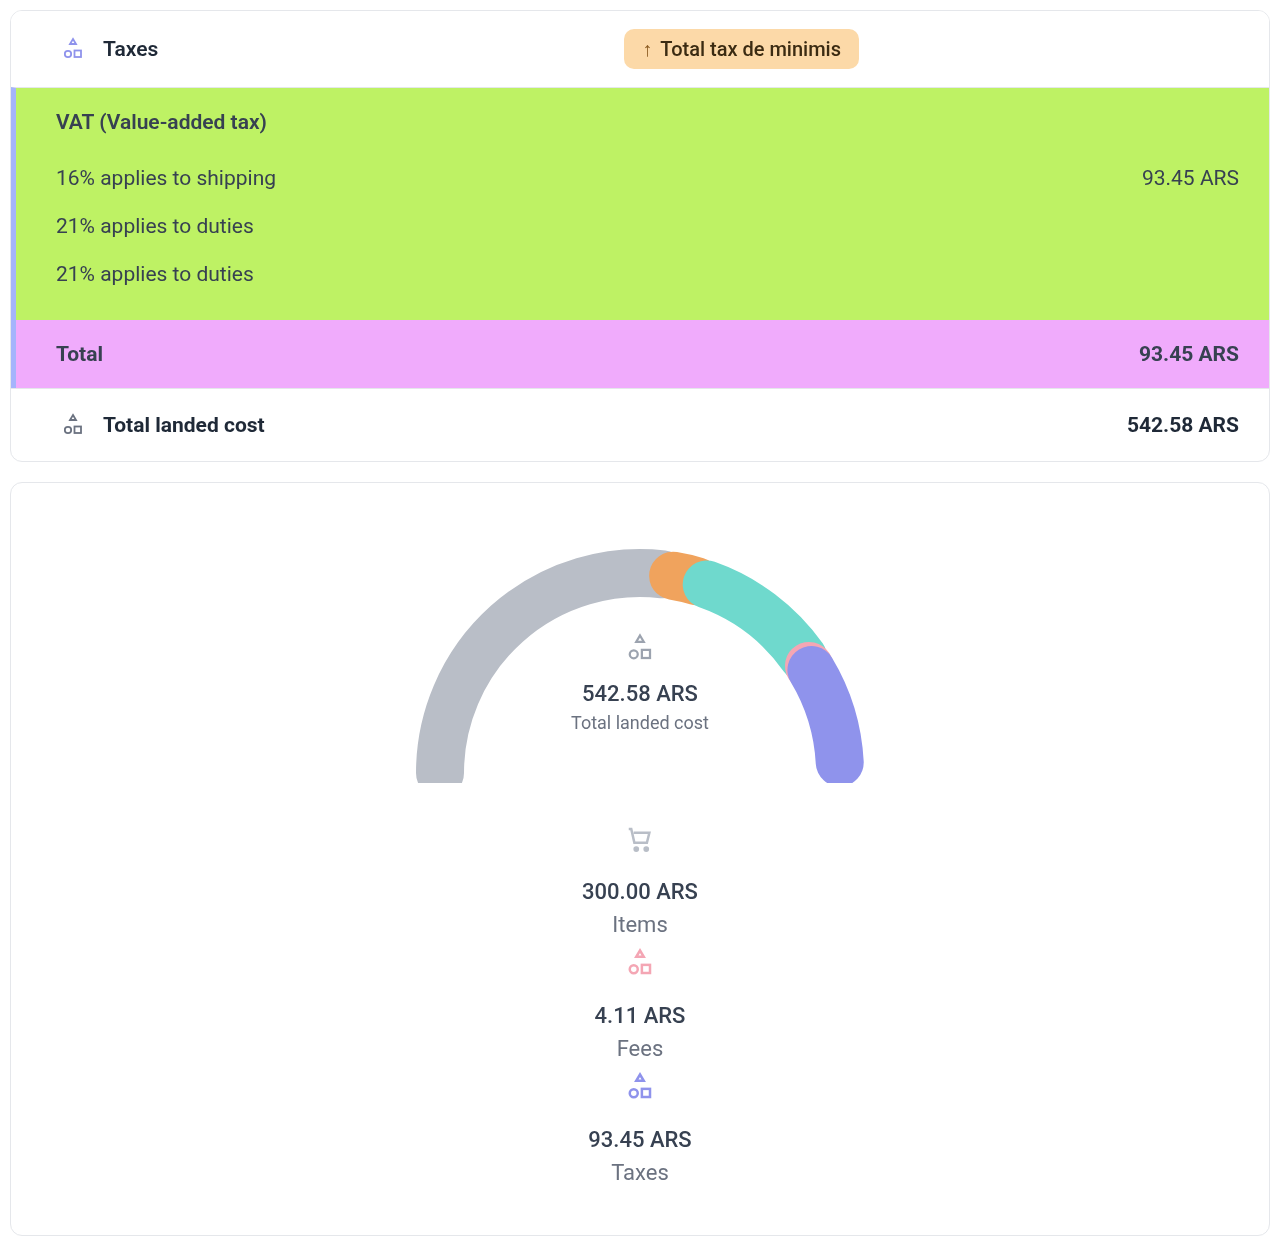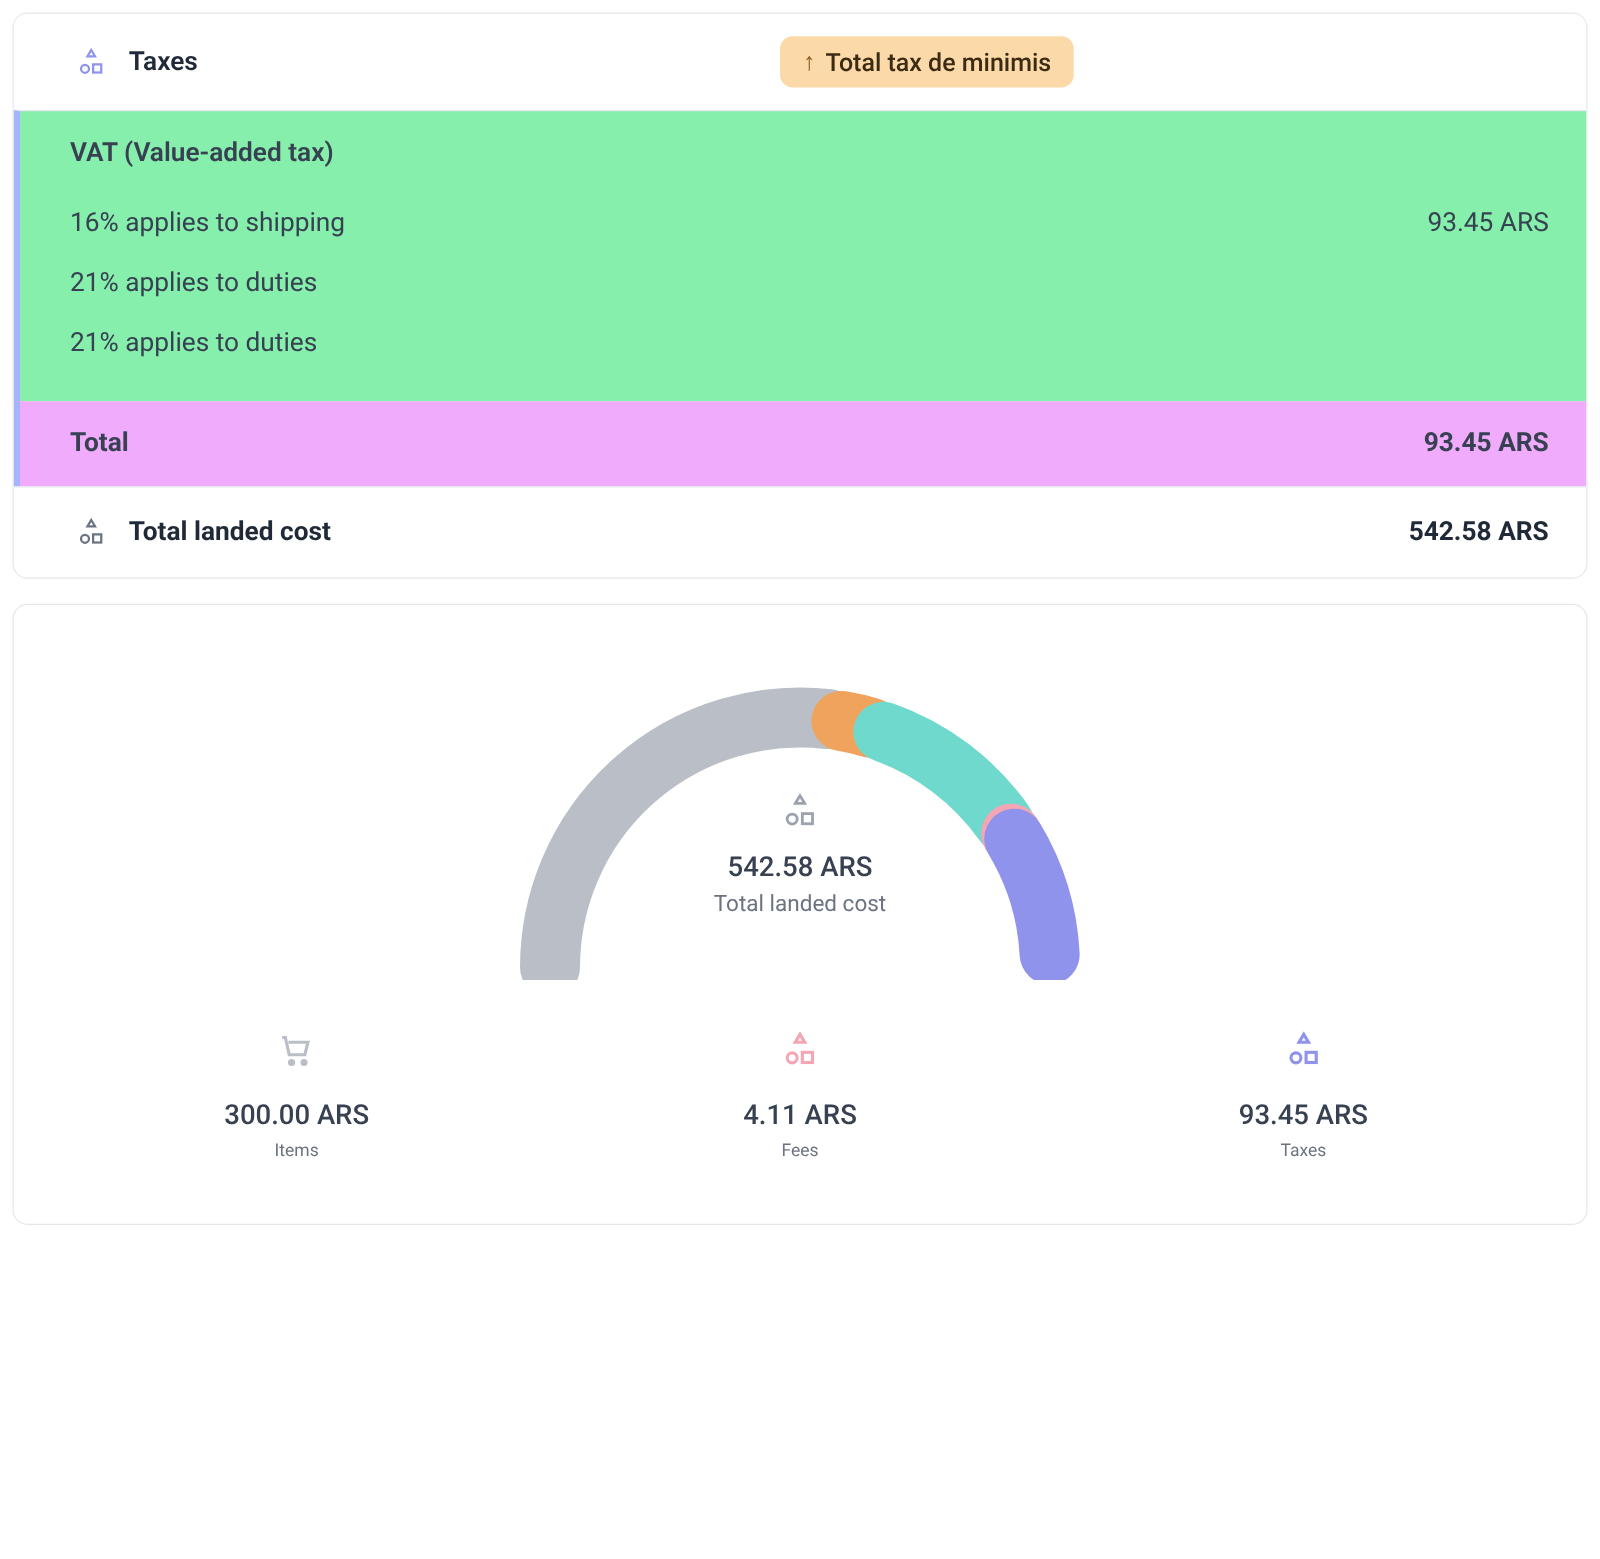--- a/index.html
+++ b/index.html
@@ -43,21 +43,21 @@
     border-radius: 10px;
     margin-left: auto;
     margin-right: 380px;
   }
   .badge .arrow {
     color: #8a5a20;
     font-weight: 600;
   }
   
   .vat-block {
-    background: #86efac;
+    background: #bef264;
     border-top: 1px solid #e5e7eb;
     border-left: 5px solid #a5b4fc;
     padding: 22px 30px 22px 40px;
   }
   .vat-title {
     font-size: 21px;
     font-weight: 600;
     color: #374151;
     margin-bottom: 20px;
   }
@@ -134,40 +134,41 @@
     font-size: 18px;
     color: #6b7280;
     margin-top: 6px;
   }
   
   .legend {
     display: flex;
     justify-content: space-around;
     gap: 10px;
     margin-top: 20px;
+    flex-direction: column;
   }
   .legend-item {
     text-align: center;
     flex: 1;
   }
   .legend-item .icon {
     height: 32px;
     display: flex;
     justify-content: center;
     align-items: center;
     margin-bottom: 24px;
   }
   .legend-item .val {
     font-size: 22px;
     font-weight: 500;
     color: #374151;
     margin-bottom: 8px;
   }
   .legend-item .lbl {
-    font-size: 14px;
+    font-size: 22px;
     color: #6b7280;
   }
   svg { display: block; }
 </style>
 </head>
 <body>
 
 <div class="card">
 
   <div class="taxes-header">

